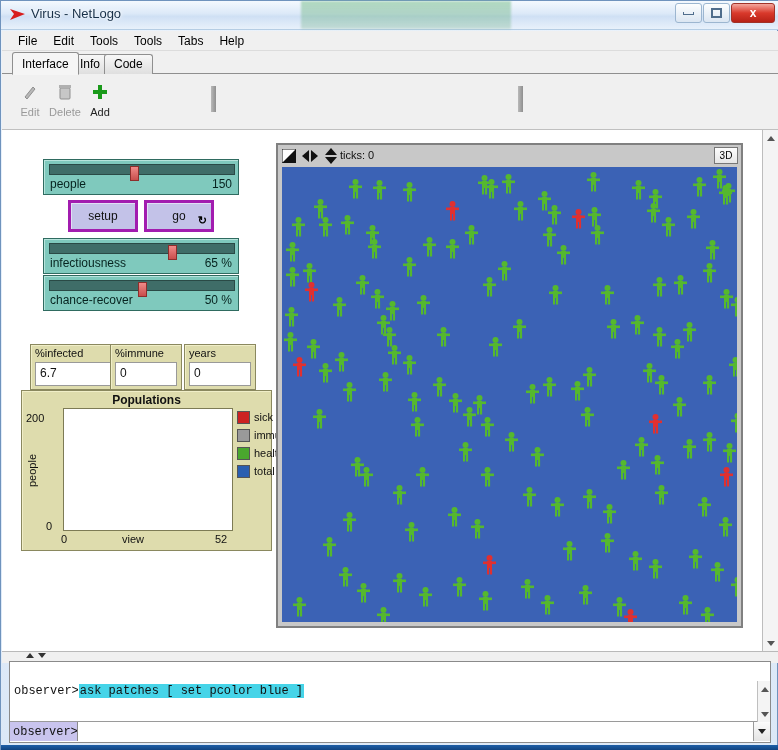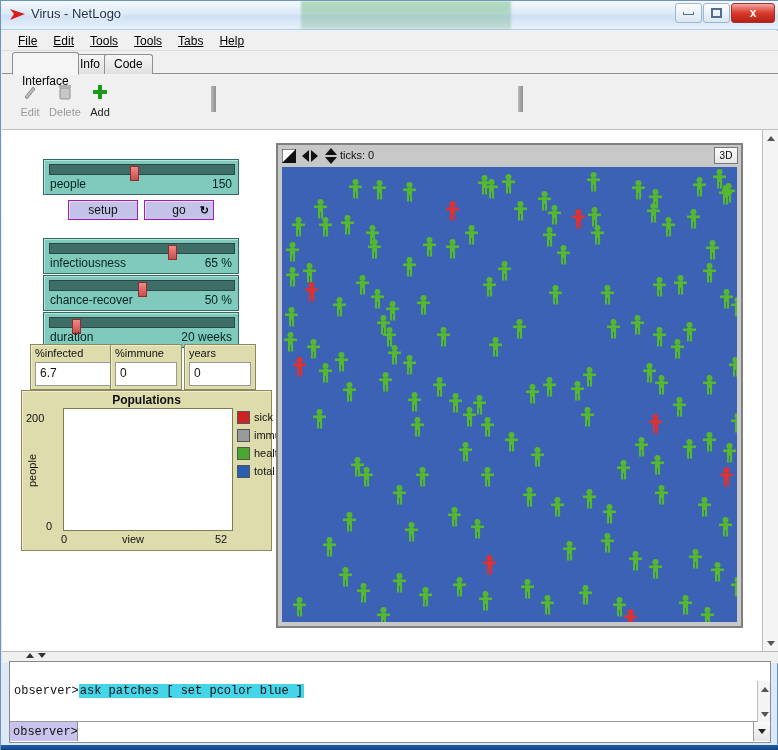--- a/index.html
+++ b/index.html
@@ -45,37 +45,37 @@
     width:44px;
     background:linear-gradient(180deg,#f4a79d,#d9392b 50%,#b72116);
     border-color:#a03228; color:#fff; font-size:12px; font-weight:bold;
   }
   .wb .min { width:11px; height:3px; border:1px solid #4f6d8c; border-top:none; }
   .wb .max { width:11px; height:10px; border:2px solid #4f6d8c; }
   
   .menubar {
     position:absolute; left:1px; top:30px; width:776px; height:20px;
     background:#f0f0f0; border-bottom:1px solid #dcdcdc;
-    display:flex; align-items:center; padding-left:8px;text-decoration:underline;
+    display:flex; align-items:center; padding-left:8px;
   }
   .menubar .mi { padding:2px 8px; font-size:12px; color:#000; }
   
   .tabstrip {
     position:absolute; left:1px; top:50px; width:776px; height:23px;
     background:#f0f0f0;
     border-bottom:1px solid #8f8f8f;
   }
   .tab {
     position:absolute; top:3px; height:20px; padding:2px 9px 0 9px;
     border:1px solid #8f8f8f; border-bottom:none;
     background:linear-gradient(180deg,#f7f7f7,#dfdfdf);
     font-size:12px; border-radius:3px 3px 0 0;
   }
   .tab.active {
-    background:#f5f5f5; top:1px; height:23px; padding-top:21px;
+    background:#f5f5f5; top:1px; height:23px; padding-top:4px;
     border-bottom:1px solid #f5f5f5; z-index:2;
   }
   
   .toolbar {
     position:absolute; left:1px; top:73px; width:776px; height:56px;
     background:#f0f0f0; border-bottom:1px solid #c0c0c0;
   }
   .tbitem {
     position:absolute; top:6px; width:40px; text-align:center;
     font-size:11px; color:#999;
@@ -133,22 +133,22 @@
   }
   .sl-thumb {
     position:absolute; top:1px; width:9px; height:15px;
     background:linear-gradient(180deg,#f08a88,#c94e4c);
     border:1px solid #8d2e2c;
   }
   .sl-name { position:absolute; left:6px; top:17px; font-size:12px; color:#06231f; }
   .sl-val { position:absolute; right:6px; top:17px; font-size:12px; color:#06231f; }
   
   .nlbtn {
-    position:absolute; height:20px; background:#c3c2e8;
-    border:1px solid #a21caf; box-shadow: inset 1px 1px 0 #e0dff5;
+    position:absolute; height:32px; background:#c3c2e8;
+    border:3px solid #a21caf; box-shadow: inset 1px 1px 0 #e0dff5;
     display:flex; align-items:center; justify-content:center;
     font-size:12px; color:#111;
   }
   .nlbtn .fvr {
     position:absolute; right:4px; bottom:2px; font-size:11px; font-weight:bold; color:#000;
   }
   
   .monitor {
     position:absolute; height:46px; background:#dedcad;
     border:1px solid #8a885f; box-shadow: inset 1px 1px 0 #f0eec8;
@@ -356,27 +356,20 @@
     </div>
 
     <div class="slider" style="left:41px; top:145px;">
       <div class="sl-track">
         <div class="sl-thumb" style="left:88px;"></div>
       </div>
       <span class="sl-name">chance-recover</span>
       <span class="sl-val">50 %</span>
     </div>
 
-    <div class="slider" style="left:41px; top:182px;">
-      <div class="sl-track">
-        <div class="sl-thumb" style="left:22px;"></div>
-      </div>
-      <span class="sl-name">duration</span>
-      <span class="sl-val">20 weeks</span>
-    </div>
 
     <div class="monitor" style="left:28px; top:214px; width:86px;">
       <span class="mon-name">%infected</span>
       <div class="mon-val">6.7</div>
     </div>
     <div class="monitor" style="left:108px; top:214px; width:72px;">
       <span class="mon-name">%immune</span>
       <div class="mon-val">0</div>
     </div>
     <div class="monitor" style="left:182px; top:214px; width:72px;">

